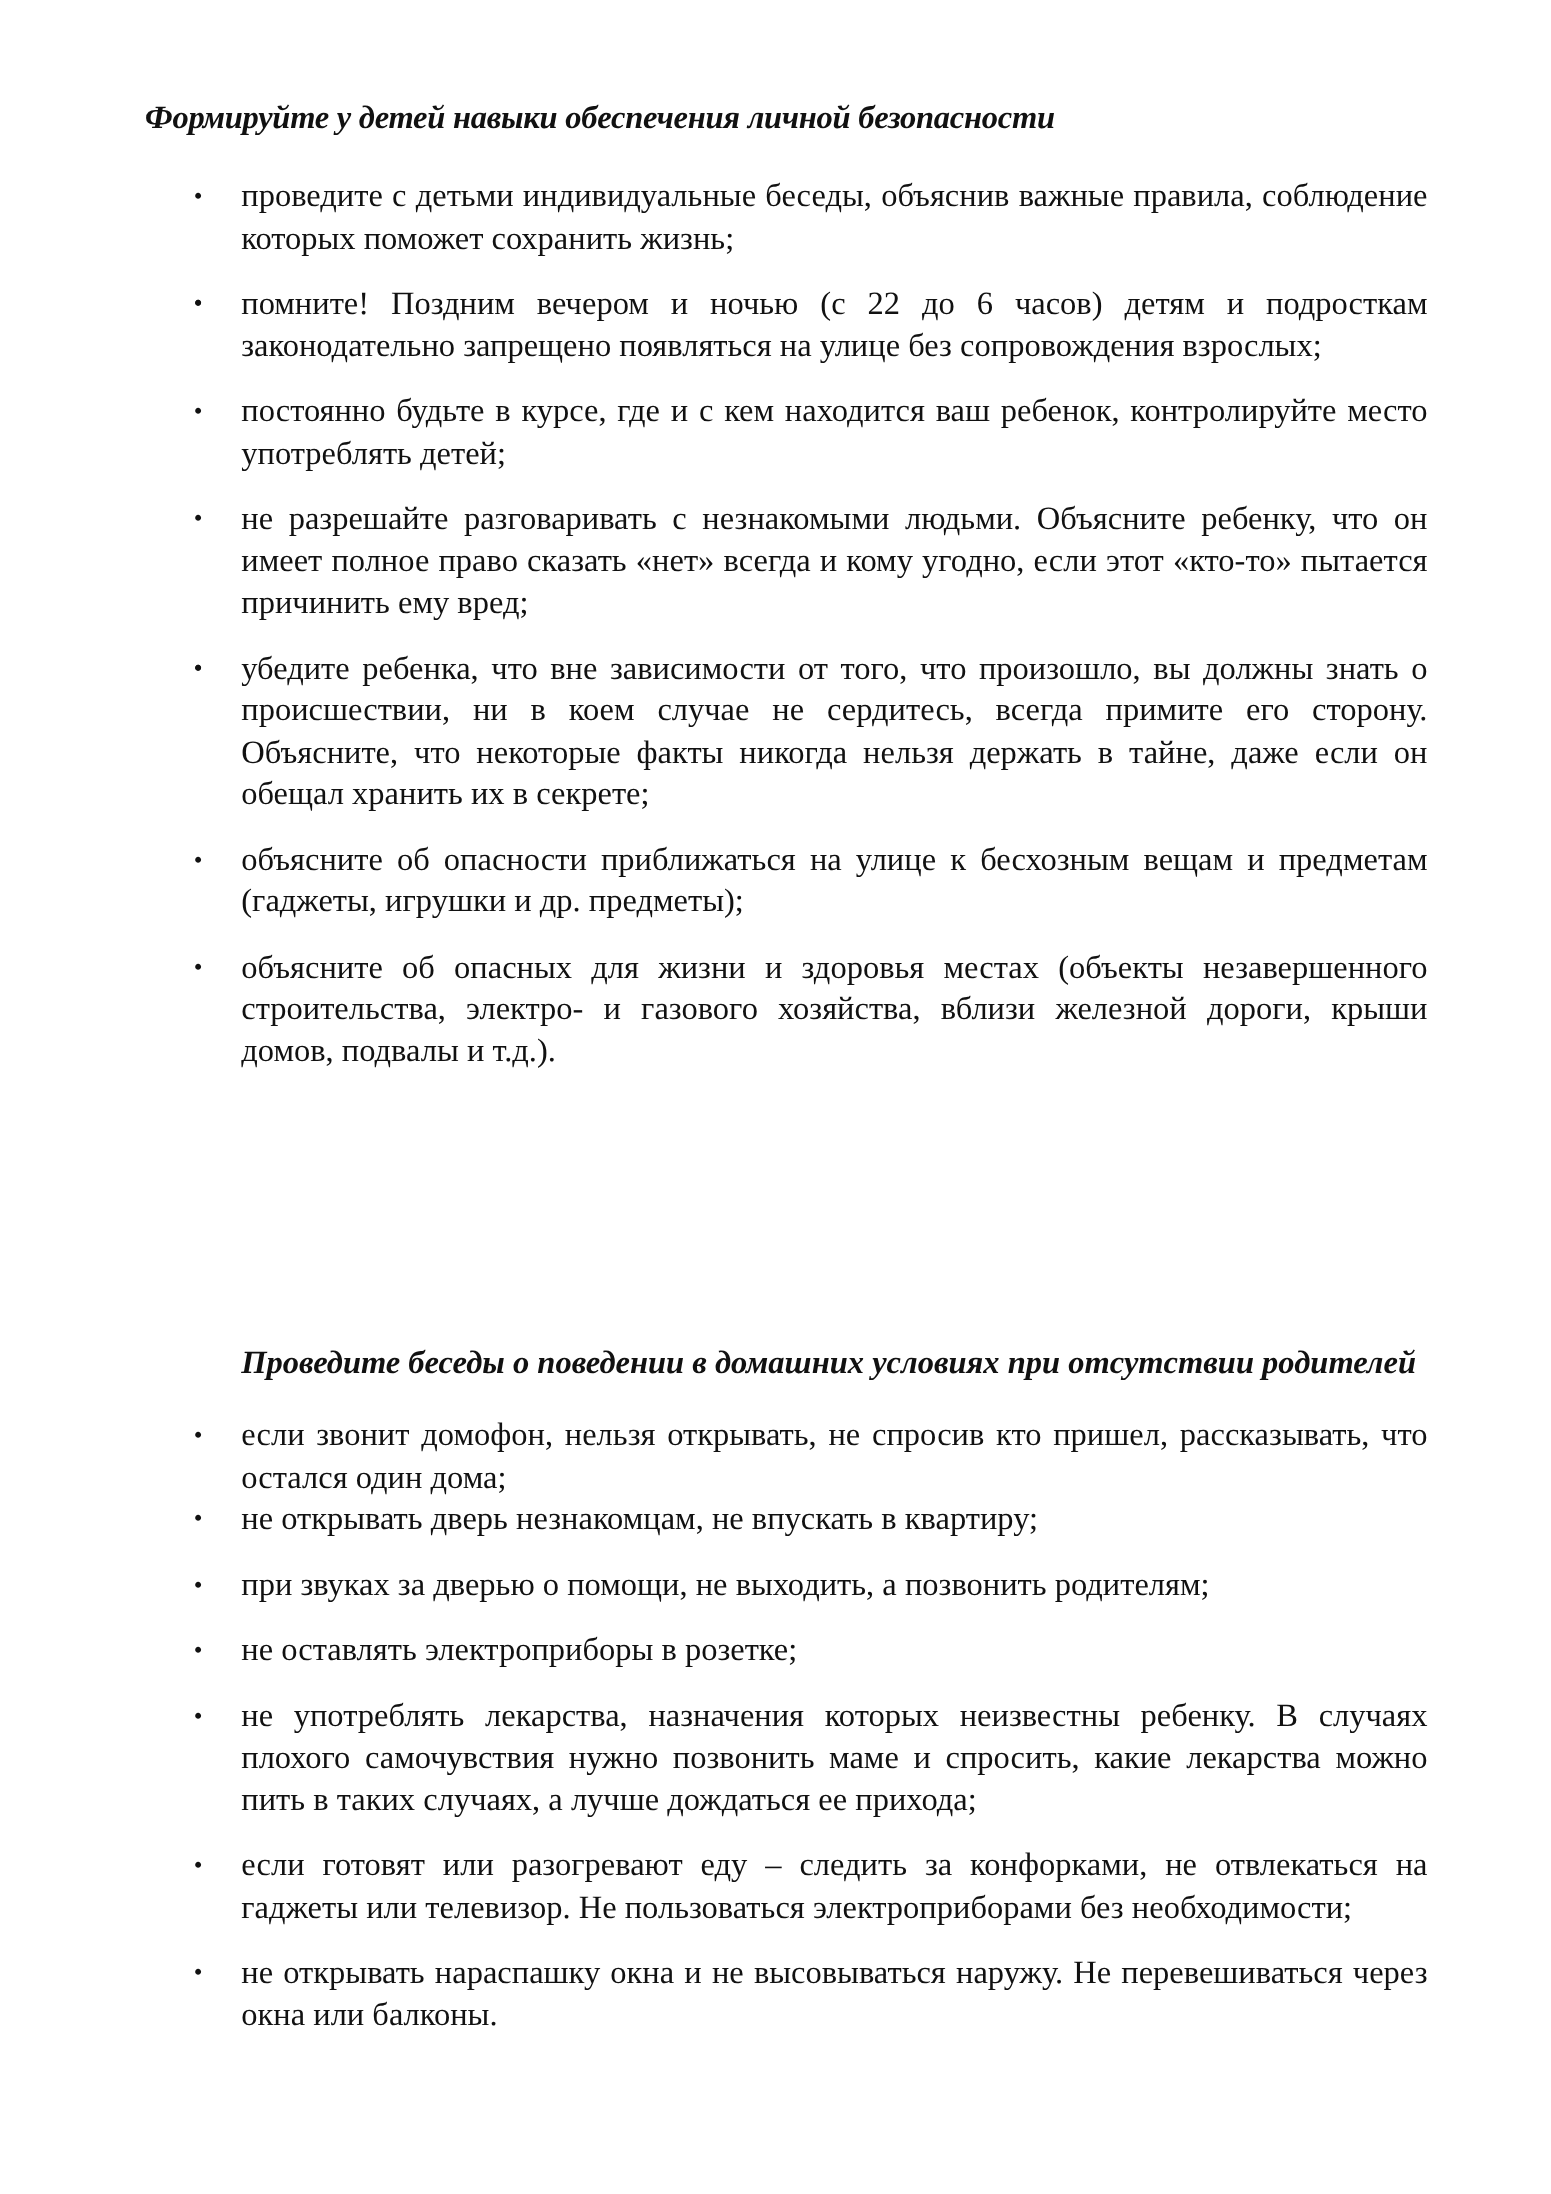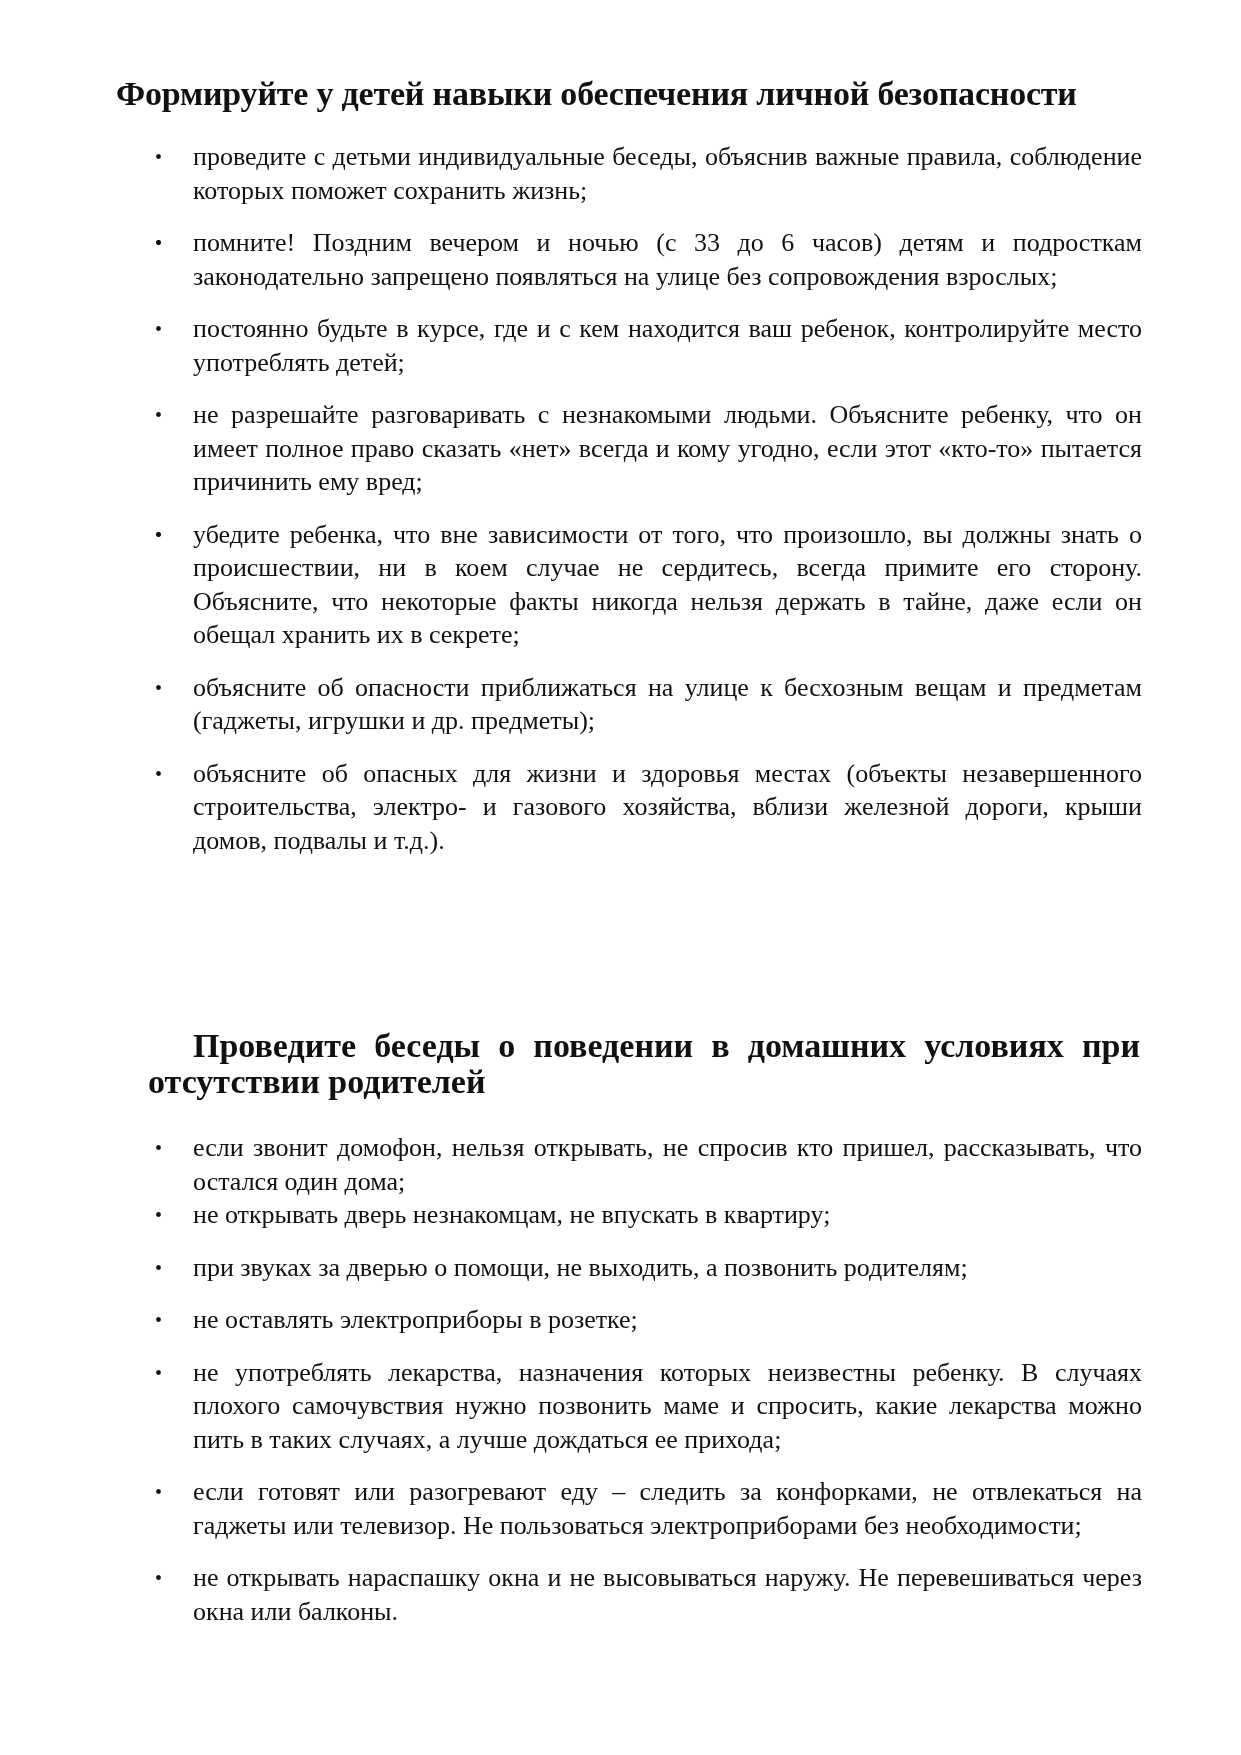--- a/index.html
+++ b/index.html
@@ -17,35 +17,36 @@
     }
     .page {
       position: absolute;
       left: 0;
       top: 0;
       width: 1241px;
       height: 1755px;
     }
     .heading {
       font-weight: bold;
-      font-size: 34px;
+      font-style: italic;
+      font-size: 26px;
       line-height: 36px;
       margin: 0;
     }
     .heading-1 {
       position: absolute;
       left: 116px;
       top: 76px;
       width: 1000px;
       letter-spacing: -0.2px;
     }
     .heading-2 {
       position: absolute;
       left: 148px;
-      top: 1028px;
+      top: 1072px;
       width: 992px;
       text-align: justify;
       text-indent: 45px;
       text-align-last: left;
     }
     ul.bullets {
       list-style: none;
       margin: 0;
       padding: 0;
       position: absolute;
@@ -77,21 +78,21 @@
 </head>
 <body>
 
 <div class="page">
 
   <h2 class="heading heading-1">Формируйте у детей навыки обеспечения личной безопасности</h2>
 
   <ul class="bullets list-1">
     <li><span class="bullet">•</span><span>проведите с детьми индивидуальные беседы, объяснив важные правила, соблюдение которых поможет сохранить жизнь;</span></li>
     <li><span class="bullet">•</span></li>
-    <li><span class="bullet">•</span><span>помните! Поздним вечером и ночью (с 33 до 6 часов) детям и подросткам законодательно запрещено появляться на улице без сопровождения взрослых;</span></li>
+    <li><span class="bullet">•</span><span>помните! Поздним вечером и ночью (с 22 до 6 часов) детям и подросткам законодательно запрещено появляться на улице без сопровождения взрослых;</span></li>
     <li><span class="bullet">•</span><span>постоянно будьте в курсе, где и с кем находится ваш ребенок, контролируйте место употреблять детей;</span></li>
     <li><span class="bullet">•</span><span>не разрешайте разговаривать с незнакомыми людьми. Объясните ребенку, что он имеет полное право сказать «нет» всегда и кому угодно, если этот «кто-то» пытается причинить ему вред;</span></li>
     <li><span class="bullet">•</span></li>
     <li><span class="bullet">•</span><span>убедите ребенка, что вне зависимости от того, что произошло, вы должны знать о происшествии, ни в коем случае не сердитесь, всегда примите его сторону. Объясните, что некоторые факты никогда нельзя держать в тайне, даже если он обещал хранить их в секрете;</span></li>
     <li><span class="bullet">•</span><span>объясните об опасности приближаться на улице к бесхозным вещам и предметам (гаджеты, игрушки и др. предметы);</span></li>
     <li><span class="bullet">•</span><span>объясните об опасных для жизни и здоровья местах (объекты незавершенного строительства, электро- и газового хозяйства, вблизи железной дороги, крыши домов, подвалы и т.д.).</span></li>
   </ul>
 
   <h2 class="heading heading-2">Проведите беседы о поведении в домашних условиях при отсутствии родителей</h2>
 

